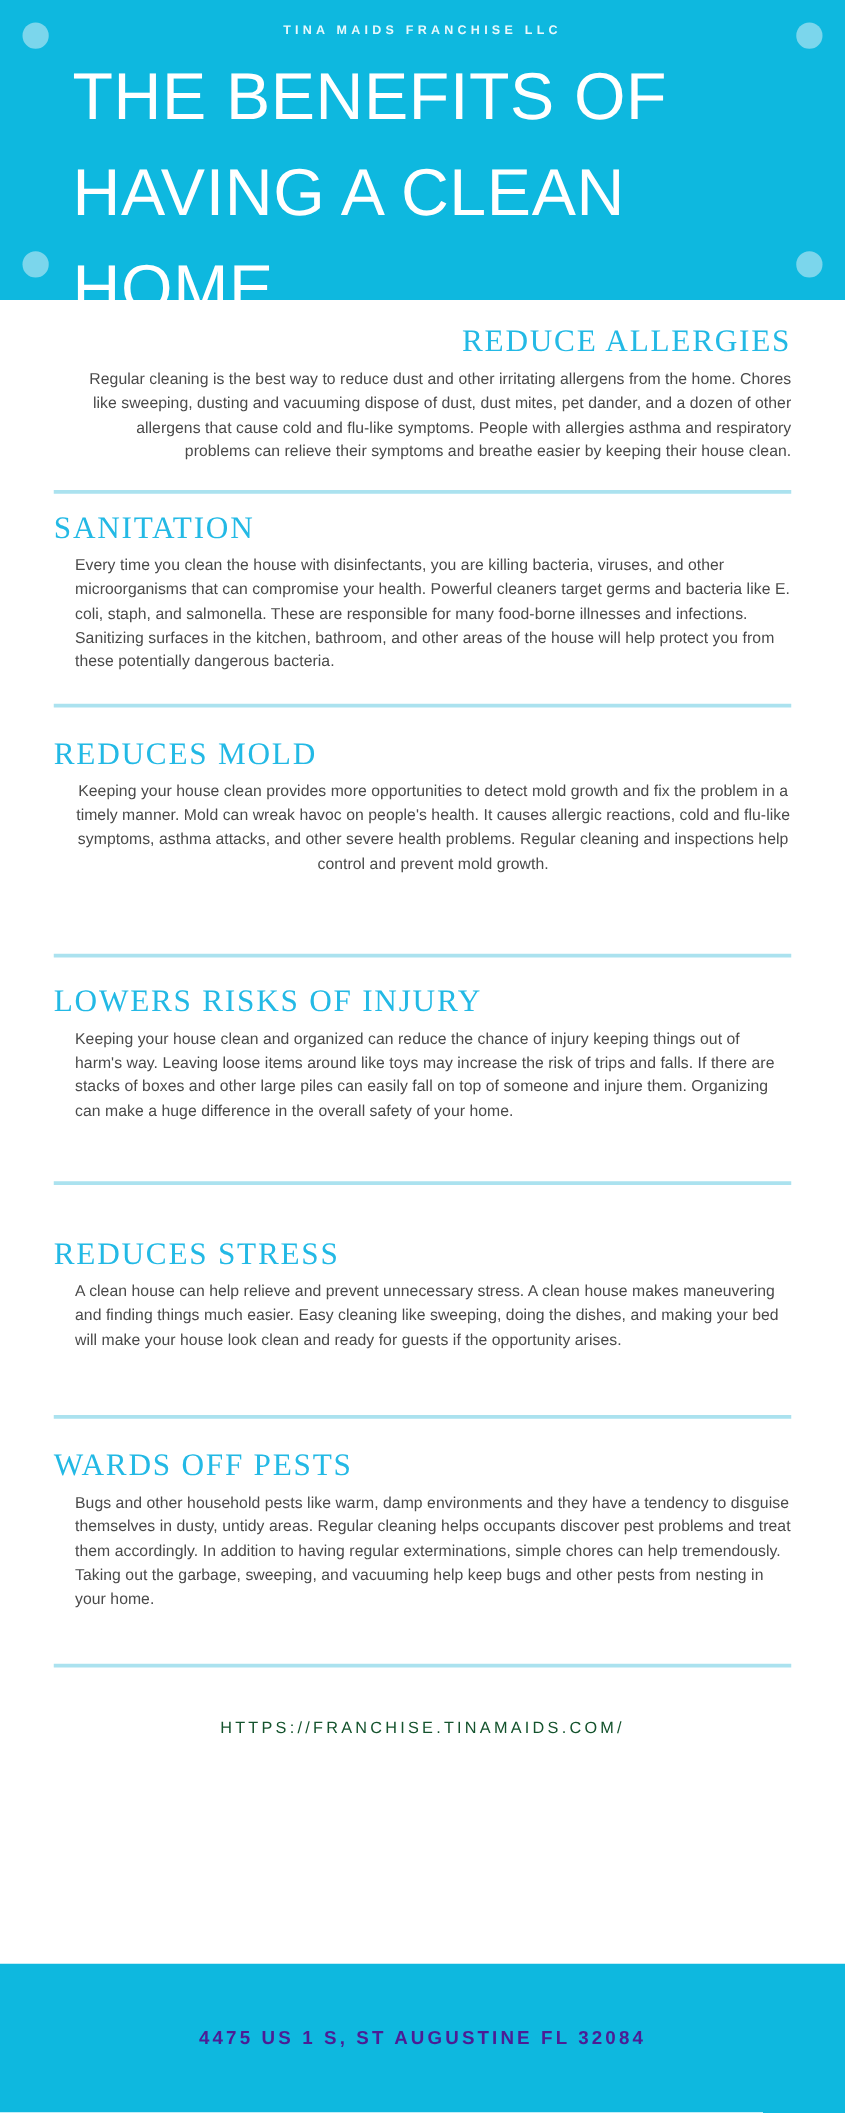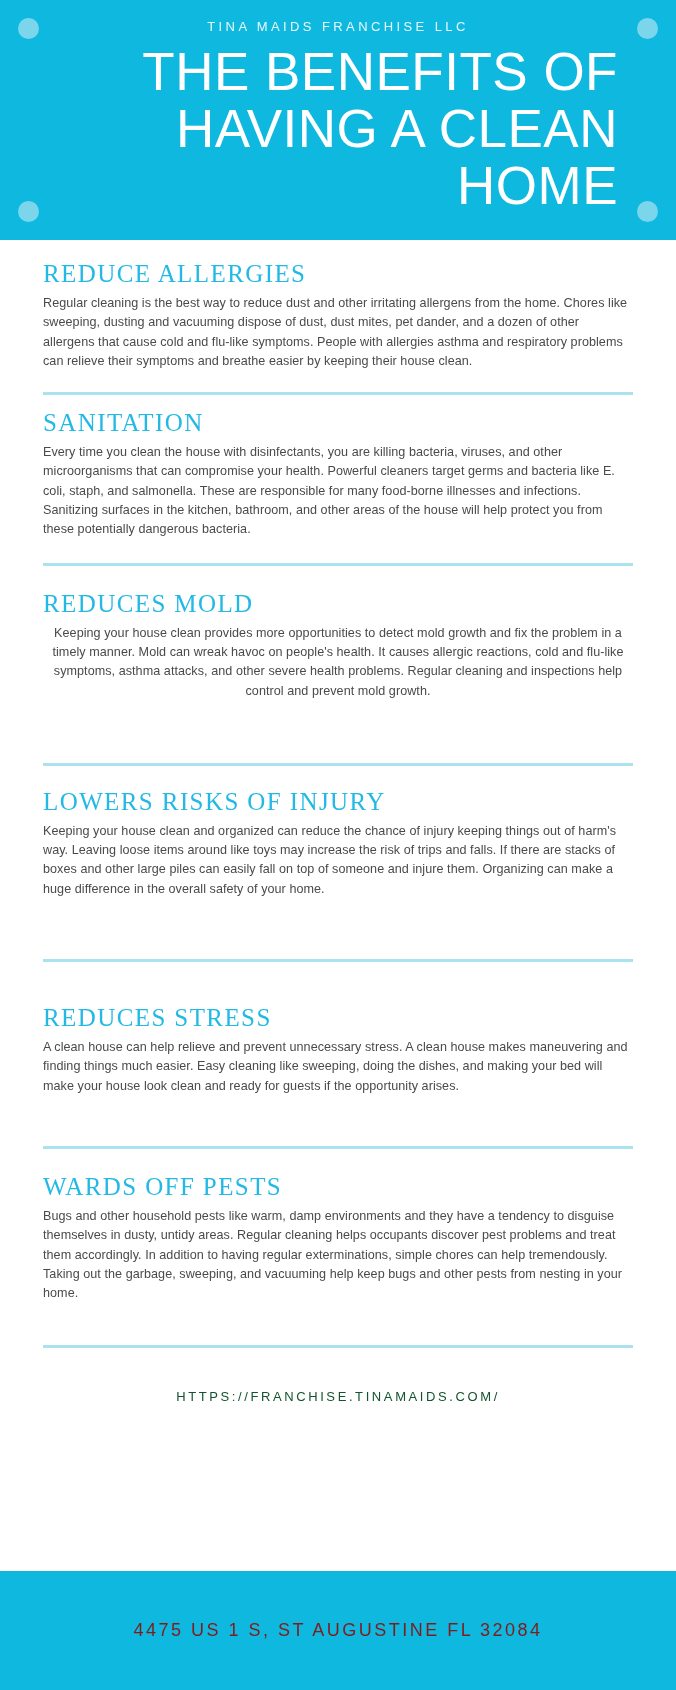--- a/index.html
+++ b/index.html
@@ -27,33 +27,33 @@
     background:#7BD6EC;
   }
   .dot.tl { left:18px;  top:18px; }
   .dot.tr { right:18px; top:18px; }
   .dot.bl { left:18px;  bottom:18px; }
   .dot.br { right:18px; bottom:18px; }
 
   .brand {
     margin-top:19px;
     font-family:"Liberation Sans", sans-serif;
-    font-size:13px;
-    font-weight:400;
+    font-size:10px;
+    font-weight:700;
     letter-spacing:3.4px;
     color:#e8f9fd;
     text-transform:uppercase;
   }
   .headline {
     margin-top:9px;
     width:560px;
-    text-align:right;
+    text-align:left;
     font-family:"Liberation Sans", sans-serif;
     font-size:53px;
-    line-height:57px;
+    line-height:77px;
     font-weight:400;
     letter-spacing:0.5px;
     color:#ffffff;
     text-transform:uppercase;
   }
 
   
   .content {
     padding:0 43px;
     background:#ffffff;
@@ -72,38 +72,39 @@
     letter-spacing:1.4px;
     color:#23B9E5;
     text-transform:uppercase;
   }
   .sec-body {
     font-family:"Liberation Sans", sans-serif;
     font-size:12.6px;
     line-height:19.3px;
     color:#4a4a4a;
     letter-spacing:0.05px;
+    margin-left:17px;
   }
 
   
   .s0 .sec-title { margin-top:20px; }
   .s0 .sec-body  { margin-top:6px; }
-  .s0 { padding-bottom:21px; }
+  .s0 { padding-bottom:21px;text-align:right; }
 
   .s1 .sec-title { margin-top:14px; }
   .s1 .sec-body  { margin-top:6px; }
   .s1 { padding-bottom:23px; }
 
   .s2 .sec-title { margin-top:24px; }
   .s2 .sec-body  { margin-top:6px;text-align:center; }
   .s2 { padding-bottom:62px; }
 
   .s3 .sec-title { margin-top:22px; }
   .s3 .sec-body  { margin-top:6px; }
-  .s3 { padding-bottom:60px; }
+  .s3 { padding-bottom:46px; }
 
   .s4 .sec-title { margin-top:42px; }
   .s4 .sec-body  { margin-top:6px; }
   .s4 { padding-bottom:50px; }
 
   .s5 .sec-title { margin-top:24px; }
   .s5 .sec-body  { margin-top:6px; }
   .s5 { padding-bottom:42px; }
 
   
@@ -126,24 +127,24 @@
     position:absolute;
     left:0; bottom:0;
     width:676px; height:119px;
     background:#0EB8DF;
     display:flex;
     align-items:center;
     justify-content:center;
   }
   .footer-text {
     font-family:"Liberation Sans", sans-serif;
-    font-size:18px;
-    font-weight:400;
+    font-size:15px;
+    font-weight:700;
     letter-spacing:2.5px;
-    color:#7f1d1d;
+    color:#4c1d95;
     text-transform:uppercase;
   }
 </style>
 </head>
 <body>
 
 <div class="header">
   <span class="dot tl"></span>
   <span class="dot tr"></span>
   <span class="dot bl"></span>

